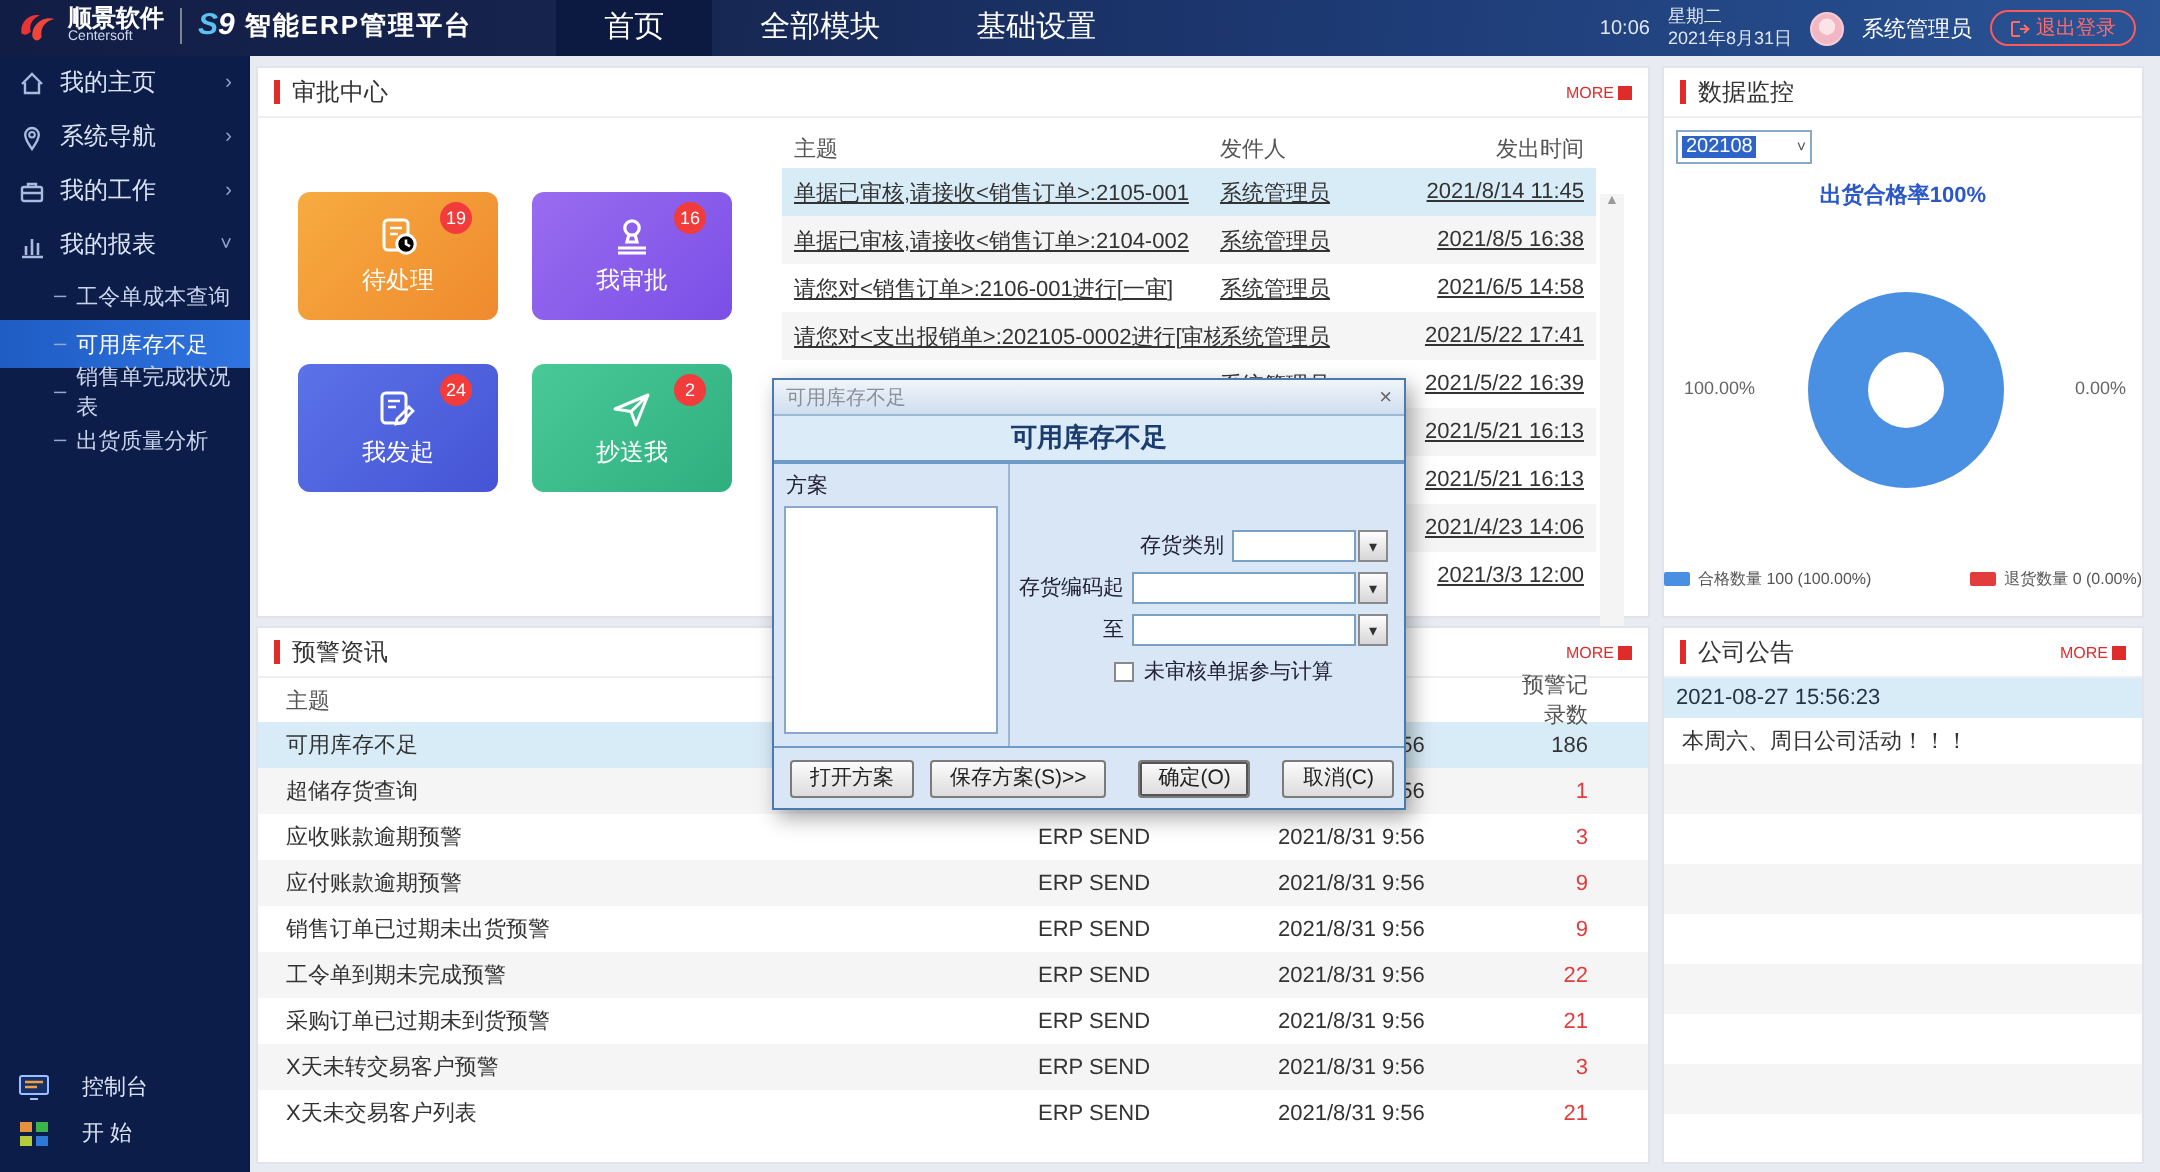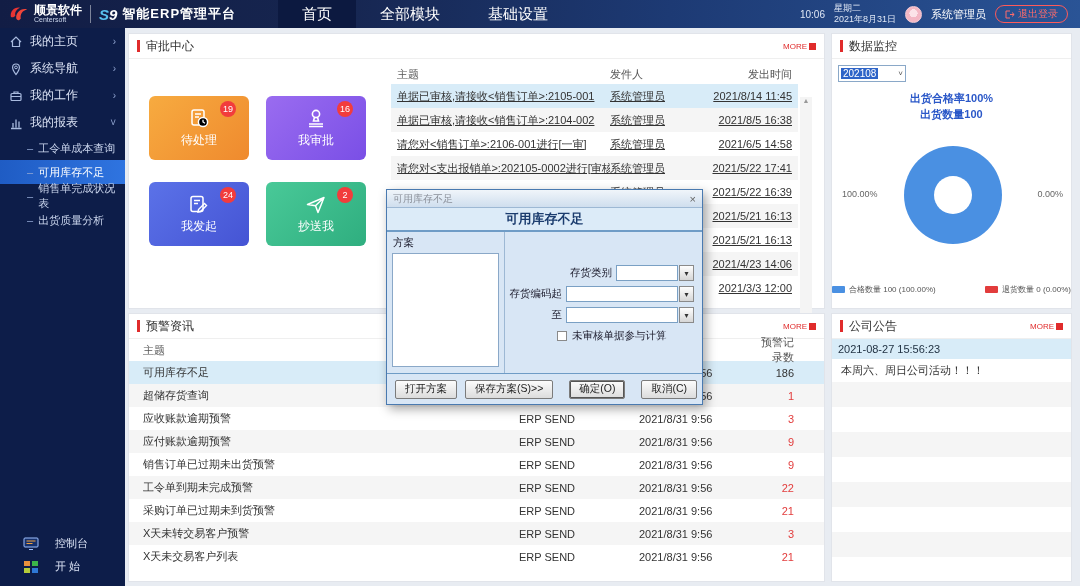--- a/index.html
+++ b/index.html
@@ -4,21 +4,21 @@
 <style>
   * { margin:0; padding:0; box-sizing:border-box; }
   html,body { width:1080px; height:586px; }
   body { font-family:"Liberation Sans","DejaVu Sans",sans-serif; background:#e8ecf2; overflow:hidden; }
   #app { position:relative; width:1080px; height:586px; background:#e8ecf2; overflow:hidden; }
 
   
   .topbar { position:absolute; top:0; left:0; right:0; height:28px; color:#fff;
     background:linear-gradient(95deg,#121d45 0%,#16254f 30%,#1d3a74 62%,#2a5496 100%);
     display:flex; align-items:center; z-index:20; }
-  .logo-area { display:flex; align-items:center; padding-left:8px; }
+  .logo-area { display:flex; align-items:flex-start; padding-left:8px; }
   .logo-bird { width:22px; height:20px; margin-right:4px; }
   .logo-cn { font-size:12px; font-weight:bold; line-height:11px; }
   .logo-en { font-size:7px; color:#cdd8ee; line-height:8px; }
   .logo-sep { width:1px; height:18px; background:rgba(255,255,255,.45); margin:0 8px; }
   .s9 { font-size:15px; font-weight:bold; font-style:italic; color:#59c2f0; margin-right:5px; }
   .s9 b { color:#fff; }
   .product { font-size:13px; font-weight:bold; letter-spacing:1px; }
   .nav { display:flex; height:28px; margin-left:42px; }
   .nav-item { padding:0 24px; line-height:28px; font-size:15px; cursor:pointer; }
   .nav-item.active { background:#0c1940; }
@@ -33,21 +33,21 @@
 
   
   .sidebar { position:absolute; top:28px; left:0; bottom:0; width:125px; background:#0d1d49; z-index:15; }
   .sb-item { height:27px; display:flex; align-items:center; padding:0 9px; color:#dbe3f5; font-size:12px; cursor:pointer; }
   .sb-item .ic { width:14px; height:14px; margin-right:7px; flex:0 0 14px; }
   .sb-item .chev { margin-left:auto; font-size:10px; color:#8fa3cf; }
   .sb-sub { height:24px; display:flex; align-items:center; padding-left:27px; color:#c9d4ec; font-size:11px; cursor:pointer; }
   .sb-sub .dash { margin-right:5px; color:#93a7d4; }
   .sb-sub.active { background:linear-gradient(90deg,#1f5cc4,#2f74e0); color:#fff; }
   .sb-bottom { position:absolute; bottom:8px; left:0; width:100%; }
-  .sb-brow { height:23px; display:flex; align-items:center; padding-left:23px; color:#dbe3f5; font-size:11px; cursor:pointer; }
+  .sb-brow { height:23px; display:flex; align-items:center; padding-left:9px; color:#dbe3f5; font-size:11px; cursor:pointer; }
   .sb-brow .bic { width:16px; height:14px; margin-right:16px; }
 
   
   .panel { position:absolute; background:#fff; border:1px solid #e1e4ea; }
   .ph { height:25px; display:flex; align-items:center; padding:0 8px; border-bottom:1px solid #efefef; }
   .ph .bar { width:3px; height:12px; background:#e02b2b; margin-right:6px; }
   .ph .t { font-size:12px; color:#333; }
   .more { margin-left:auto; display:flex; align-items:center; gap:2px; color:#e02b2b; font-size:8px; cursor:pointer; }
   .more .msq { width:7px; height:7px; background:#e02b2b; }
 
@@ -434,21 +434,20 @@
     <div class="ph">
       <div class="bar"></div>
       <div class="t">数据监控</div>
     </div>
     <div class="sel">
       <span class="selval">202108</span>
       <span class="caret">˅</span>
     </div>
     <div class="mon-lines">
       <div>出货合格率100%</div>
-      <div>出货数量100</div>
     </div>
     <div class="donut">
         <div class="hole"></div>
       </div>
     <div class="d-lab l">100.00%</div>
     <div class="d-lab r">0.00%</div>
     <div class="legend" id="legend">
         <div class="lg-item">
           <span class="lg-sw" style="background:#4a90e2"></span>
           <span>合格数量 100 (100.00%)</span>

